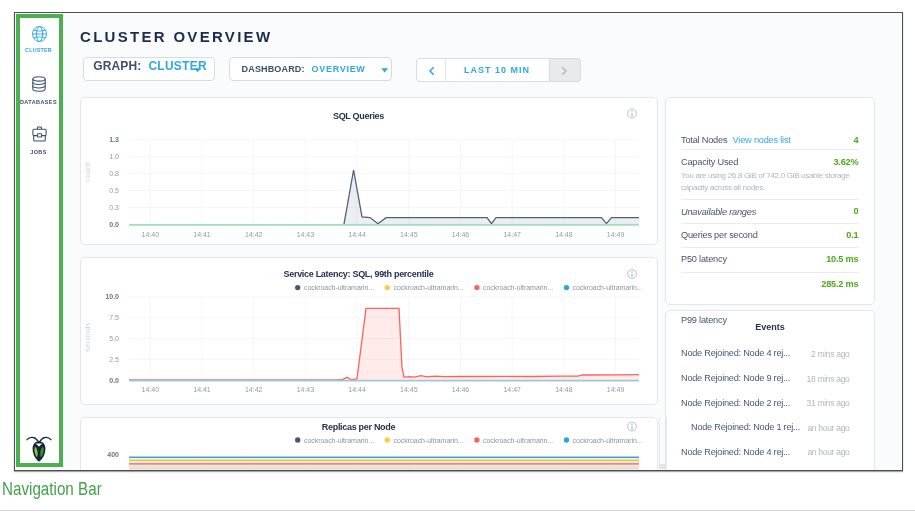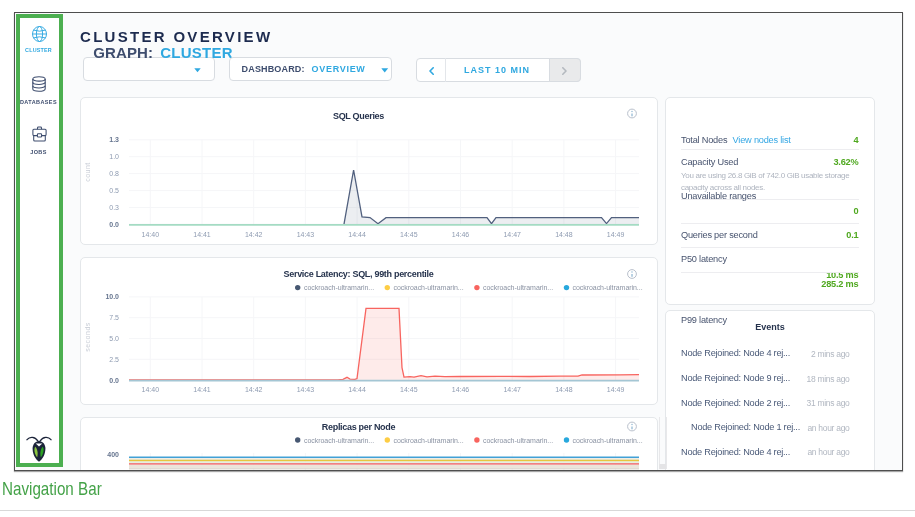--- a/index.html
+++ b/index.html
@@ -65,21 +65,21 @@
     </g>
     <path d="M13 6.3 C16.9 6.3 19.4 9.4 19.4 13.7 C19.4 19.4 16.5 24.1 13 26.7 C9.5 24.1 6.6 19.4 6.6 13.7 C6.6 9.4 9.1 6.3 13 6.3 Z" fill="#1b2339"></path>
     <path d="M9.7 8.5 L16.3 8.5 L13 11.4 Z" fill="#ffffff"></path>
     <path d="M9.2 11.7 C10.6 12.9 11.4 15 11.6 17.4 C11.7 19.3 11.5 21.1 11.1 22.3 C9.5 20.2 8.4 17.3 8.4 14.7 C8.4 13.5 8.7 12.4 9.2 11.7 Z" fill="#8bc53f"></path>
     <path d="M16.8 11.7 C15.4 12.9 14.6 15 14.4 17.4 C14.3 19.3 14.5 21.1 14.9 22.3 C16.5 20.2 17.6 17.3 17.6 14.7 C17.6 13.5 17.3 12.4 16.8 11.7 Z" fill="#2ba121"></path>
   </svg>
 
   <div class="in" style="left:65px;top:15px;font-size:15px;font-weight:bold;letter-spacing:2.3px;color:#1d2b4f;">CLUSTER OVERVIEW</div>
 
   <div class="in ddbox" style="left:67.5px;top:44px;width:132px;height:24px;"></div>
-  <div class="in" style="left:78.2px;top:28px;height:24px;line-height:24px;font-size:15px;font-weight:bold;"><span class="navy" style="letter-spacing:0.15px;">GRAPH:</span><span class="blue" style="letter-spacing:0.25px;margin-left:7px;">CLUSTER</span></div>
+  <div class="in" style="left:78.2px;top:41px;height:24px;line-height:24px;font-size:12px;font-weight:bold;"><span class="navy" style="letter-spacing:0.15px;">GRAPH:</span><span class="blue" style="letter-spacing:0.25px;margin-left:7px;">CLUSTER</span></div>
   <svg class="in" style="left:178.5px;top:55px" width="7" height="4.5" viewBox="0 0 7 4.5">
       <path d="M0.3 0.3 L3.5 4.2 L6.7 0.3 Z" fill="#2fa8e0"></path>
     </svg>
 
   <div class="in ddbox" style="left:213.5px;top:44px;width:163px;height:24px;"></div>
   <div class="in" style="left:226.6px;top:44px;height:24px;line-height:24px;font-size:9px;font-weight:bold;"><span class="navy" style="letter-spacing:0.15px;">DASHBOARD:</span><span class="blue" style="letter-spacing:0.7px;margin-left:7px;">OVERVIEW</span></div>
   <svg class="in" style="left:366px;top:55px" width="7.5" height="4.8" viewBox="0 0 7.5 4.8">
       <path d="M0.3 0.3 L3.75 4.5 L7.2 0.3 Z" fill="#2fa8e0"></path>
     </svg>
 
@@ -257,28 +257,28 @@
 
   <div class="in" id="summary" style="left:650px;top:84px;width:210px;height:208px;font-size:9.2px;letter-spacing:-0.2px;color:#47536e;">
     <div style="position:absolute;left:16px;top:37.7px;">Total Nodes</div>
     <div style="position:absolute;left:67.6px;top:37.7px;color:#35a7e4;">View nodes list</div>
     <div style="position:absolute;right:16.5px;top:37.7px;font-weight:bold;" class="green">4</div>
     <div style="position:absolute;left:16px;top:52.3px;width:178px;height:1px;background:#ededf0;"></div>
     <div style="position:absolute;left:16px;top:59.7px;">Capacity Used</div>
     <div style="position:absolute;right:16.5px;top:59.7px;font-weight:bold;" class="green">3.62%</div>
     <div style="position:absolute;left:16px;top:72.5px;font-size:8px;letter-spacing:-0.3px;color:#aeb4bf;line-height:12.1px;white-space:nowrap;">You are using 26.8 GiB of 742.0 GiB usable storage<br>capacity across all nodes.</div>
     <div style="position:absolute;left:16px;top:101.5px;width:178px;height:1px;background:#ededf0;"></div>
-    <div style="position:absolute;left:16px;top:94px;">Unavailable ranges</div>
+    <div style="position:absolute;left:16px;top:110px;font-style:italic;">Unavailable ranges</div>
     <div style="position:absolute;right:16.5px;top:108.5px;font-weight:bold;" class="green">0</div>
     <div style="position:absolute;left:16px;top:126px;width:178px;height:1px;background:#ededf0;"></div>
     <div style="position:absolute;left:16px;top:133.1px;">Queries per second</div>
     <div style="position:absolute;right:16.5px;top:133.1px;font-weight:bold;" class="green">0.1</div>
     <div style="position:absolute;left:16px;top:150.3px;width:178px;height:1px;background:#ededf0;"></div>
     <div style="position:absolute;left:16px;top:156.8px;">P50 latency</div>
-    <div style="position:absolute;right:16.5px;top:156.8px;font-weight:bold;margin-top:16px;" class="green">10.5 ms</div>
+    <div style="position:absolute;right:16.5px;top:156.8px;font-weight:bold;" class="green">10.5 ms</div>
     <div style="position:absolute;left:16px;top:174.5px;width:178px;height:1px;background:#ededf0;"></div>
     <div style="position:absolute;left:16px;top:181.8px;margin-top:36px;">P99 latency</div>
     <div style="position:absolute;right:16.5px;top:181.8px;font-weight:bold;" class="green">285.2 ms</div>
   </div>
 
   <div class="in" id="events" style="left:650px;top:297px;width:204px;height:170px;font-size:9.2px;letter-spacing:-0.25px;color:#4a5a78;">
     <div style="position:absolute;left:0;top:11.6px;width:210px;text-align:center;font-size:9px;font-weight:bold;letter-spacing:0;color:#26334d;">Events</div>
     <div style="position:absolute;left:16px;top:38.4px;">Node Rejoined: Node 4 rej...</div>
     <div style="position:absolute;right:19.5px;top:38.8px;font-size:8.5px;letter-spacing:-0.3px;color:#b1b7c1;">2 mins ago</div>
     <div style="position:absolute;left:16px;top:63.2px;">Node Rejoined: Node 9 rej...</div>

